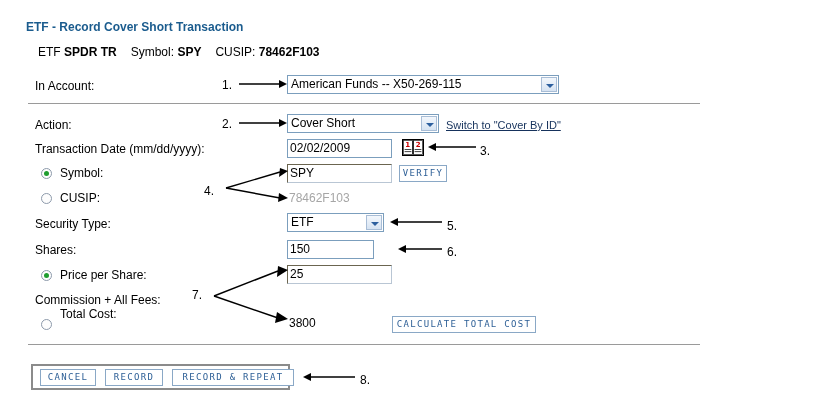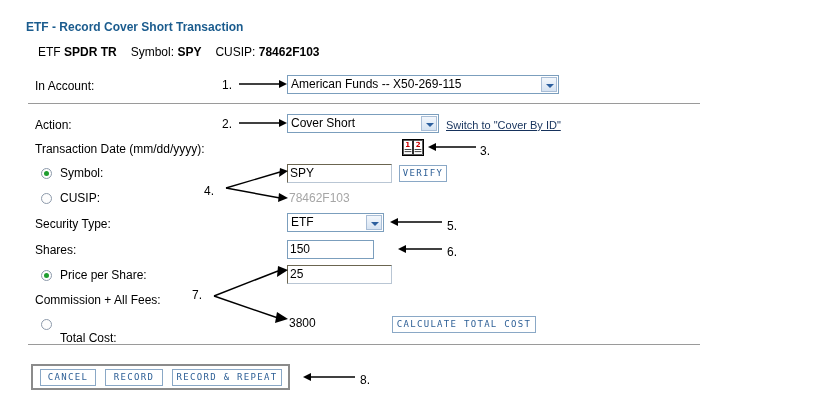--- a/index.html
+++ b/index.html
@@ -134,20 +134,21 @@
     <span class="arrowbox"></span>
   </div>
   <div class="ann" style="left:222px;top:117px;">2.</div>
   <svg class="annsvg" style="left:239px;top:117px;" width="48" height="12">
     <line x1="0" y1="6" x2="40" y2="6" stroke="#000" stroke-width="1.4"></line>
     <polygon points="40,2 48,6 40,10" fill="#000"></polygon>
   </svg>
   <div class="link" style="left:446px;top:119px;">Switch to "Cover By ID"</div>
 
   <div class="lbl" style="left:35px;top:142px;">Transaction Date (mm/dd/yyyy):</div>
+  <div class="inp" style="left:287px;top:139px;width:105px;">02/02/2009</div>
 
   <svg class="cal" style="left:402px;top:139px;" viewBox="0 0 22 17">
     <rect x="0.5" y="0.5" width="21" height="16" fill="#ffffff" stroke="#000" stroke-width="1"></rect>
     <rect x="1.5" y="1.5" width="9" height="14" fill="#fff" stroke="#333" stroke-width="0.8"></rect>
     <rect x="11.5" y="1.5" width="9" height="14" fill="#fff" stroke="#333" stroke-width="0.8"></rect>
     <text x="5.8" y="8.2" font-family="DejaVu Sans, sans-serif" font-size="7" font-weight="bold" fill="#cc0000" text-anchor="middle">1</text>
     <text x="16.2" y="8.2" font-family="DejaVu Sans, sans-serif" font-size="7" font-weight="bold" fill="#cc0000" text-anchor="middle">2</text>
     <line x1="2.6" y1="10.5" x2="9.4" y2="10.5" stroke="#333" stroke-width="0.9"></line>
     <line x1="2.6" y1="12.6" x2="9.4" y2="12.6" stroke="#333" stroke-width="0.9"></line>
     <line x1="12.6" y1="10.5" x2="19.4" y2="10.5" stroke="#333" stroke-width="0.9"></line>
@@ -196,36 +197,36 @@
   </svg>
   <div class="ann" style="left:447px;top:245px;">6.</div>
 
   <div class="radio on" style="left:41px;top:270px;"></div>
   <div class="lbl" style="left:60px;top:268px;">Price per Share:</div>
   <div class="inp focusin" style="left:287px;top:265px;width:105px;">25</div>
 
   <div class="lbl" style="left:35px;top:293px;">Commission + All Fees:</div>
 
   <div class="radio" style="left:41px;top:319px;"></div>
-  <div class="lbl" style="left:60px;top:331px;">Total Cost:</div>
+  <div class="lbl" style="left:60px;top:307px;">Total Cost:</div>
   <div class="lbl" style="left:289px;top:316px;">3800</div>
   <div class="btn" style="left:392px;top:316px;width:144px;">CALCULATE TOTAL COST</div>
 
   <div class="ann" style="left:192px;top:288px;">7.</div>
   <svg class="annsvg" style="left:212px;top:266px;" width="76" height="60">
     <line x1="2" y1="30" x2="66" y2="5" stroke="#000" stroke-width="1.4"></line>
     <polygon points="66,0 76,4 65,11" fill="#000"></polygon>
     <line x1="2" y1="30" x2="66" y2="52" stroke="#000" stroke-width="1.4"></line>
     <polygon points="65,46 76,53 63,57" fill="#000"></polygon>
   </svg>
 
   <div class="btnbar">
     <div class="btn" style="left:7px;top:3px;width:56px;">CANCEL</div>
     <div class="btn" style="left:72px;top:3px;width:58px;">RECORD</div>
-    <div class="btn" style="left:139px;top:3px;width:110px;">RECORD &amp; REPEAT</div>
+    <div class="btn" style="left:139px;top:3px;width:122px;">RECORD &amp; REPEAT</div>
   </div>
   <svg class="annsvg" style="left:303px;top:371px;" width="52" height="12">
     <line x1="8" y1="6" x2="52" y2="6" stroke="#000" stroke-width="1.4"></line>
     <polygon points="8,2 0,6 8,10" fill="#000"></polygon>
   </svg>
   <div class="ann" style="left:360px;top:373px;">8.</div>
 
 </div>
 
 </body></html>

